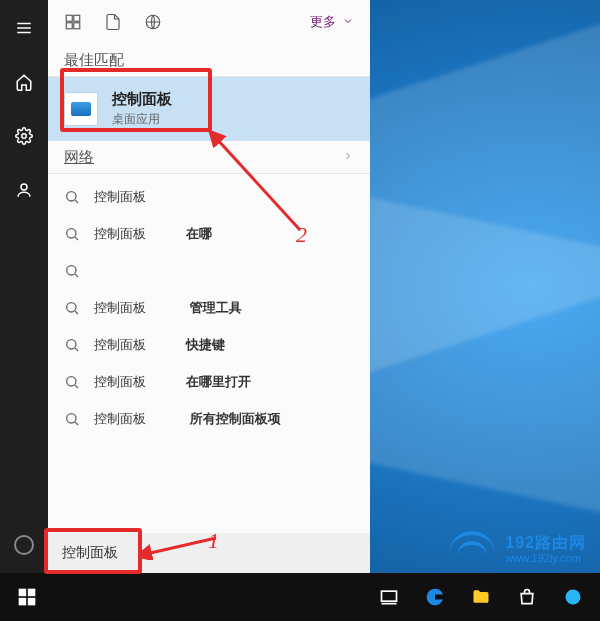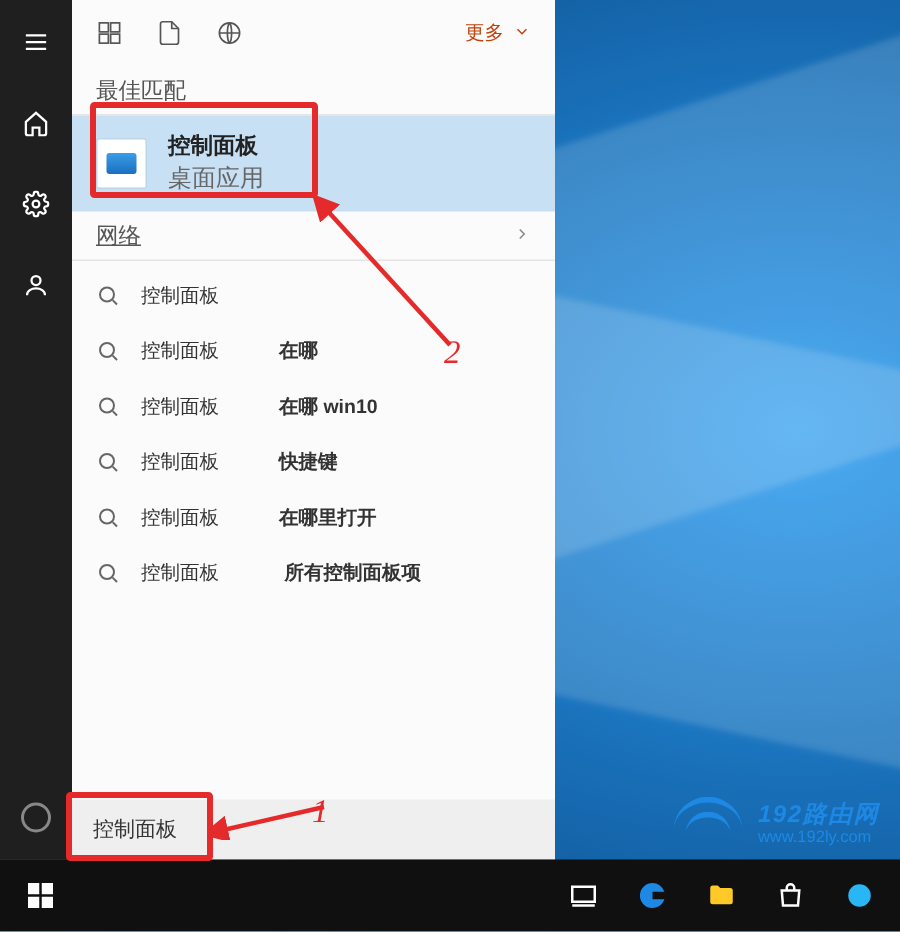--- a/index.html
+++ b/index.html
@@ -52,21 +52,21 @@
       display: flex;
       align-items: center;
       padding: 0 16px;
       gap: 22px;
       color: #555;
     }
     .top-bar .icn { width: 18px; height: 18px; cursor: pointer; display:flex; align-items:center; justify-content:center;}
     .top-bar .more {
       margin-left: auto;
       display: flex; align-items: center; gap: 6px;
-      font-size: 13px; color: #c2410c; cursor: pointer;
+      font-size: 13px; color: #701a75; cursor: pointer;
     }
 
     .section-header {
       height: 32px;
       display: flex; align-items: center;
       padding: 0 16px;
       font-size: 15px;
       color: #555;
       cursor: default;
     }
@@ -89,21 +89,21 @@
       border: 1px solid #bcd6ec;
       display: flex; align-items: center; justify-content: center;
       border-radius: 2px;
     }
     .best-match .app-icon .inner {
       width: 20px; height: 14px;
       background: linear-gradient(#3b9de8,#1a6fbf);
       border-radius: 2px;
     }
     .best-match .labels .title { font-size: 15px; color: #222; font-weight: 600; }
-    .best-match .labels .sub { font-size: 16px; color: #666; margin-top: 2px;}
+    .best-match .labels .sub { font-size: 12px; color: #666; margin-top: 2px;}
 
     .result-list { padding: 4px 0 8px 0; }
     .result-item {
       display: flex; align-items: center;
       height: 37px;
       padding: 0 16px;
       gap: 14px;
       font-size: 13px;
       color: #333;
       cursor: pointer;
@@ -144,21 +144,21 @@
       display: flex; align-items: center; gap: 10px;
       color: #fff;
     }
     .brand .wifi {
       width: 46px; height: 34px; position: relative;
     }
     .brand .wifi .arc { position:absolute; border:4px solid #1e88e5; border-bottom:none; border-left:none; border-right:none; border-radius: 50% 50% 0 0 / 100% 100% 0 0;}
     .brand .wifi .a1 { width: 46px; height: 23px; left:0; top:0; }
     .brand .wifi .a2 { width: 30px; height: 15px; left:8px; top:10px; }
     .brand .wifi .dot { position:absolute; width:20px; height:20px; background:#f57c00; border-radius:50%; left:13px; top:18px; color:#fff; font-size:9px; display:flex; align-items:center; justify-content:center; font-weight:bold;margin-top:44px;}
-    .brand .text .l1 { font-size: 16px; color:#1e88e5; font-weight:800; letter-spacing:1px;font-style:italic;}
+    .brand .text .l1 { font-size: 16px; color:#1e88e5; font-weight:800; letter-spacing:1px;}
     .brand .text .l2 { font-size: 11px; color:#1e88e5; margin-top:-2px;}
 
     .taskbar {
       position: absolute;
       left: 0; bottom: 0;
       width: 100%; height: 48px;
       background: #101010;
       display: flex; align-items: center;
       padding: 0 4px;
     }
@@ -305,21 +305,29 @@
         </span>
         <span class="txt">控制面板<b>在哪</b></span>
       </div>
       <div class="result-item">
         <span class="sicn">
           <svg viewBox="0 0 24 24" width="16" height="16" fill="none" stroke="currentColor" stroke-width="2">
             <circle cx="11" cy="11" r="7"></circle>
             <line x1="21" y1="21" x2="16.65" y2="16.65"></line>
           </svg>
         </span>
-        <span class="txt">控制面板<b>在哪 win10</b></span>
+      </div>
+      <div class="result-item">
+        <span class="sicn">
+          <svg viewBox="0 0 24 24" width="16" height="16" fill="none" stroke="currentColor" stroke-width="2">
+            <circle cx="11" cy="11" r="7"></circle>
+            <line x1="21" y1="21" x2="16.65" y2="16.65"></line>
+          </svg>
+        </span>
+        <span class="txt">控制面板 <b>管理工具</b></span>
       </div>
       <div class="result-item">
         <span class="sicn">
           <svg viewBox="0 0 24 24" width="16" height="16" fill="none" stroke="currentColor" stroke-width="2">
             <circle cx="11" cy="11" r="7"></circle>
             <line x1="21" y1="21" x2="16.65" y2="16.65"></line>
           </svg>
         </span>
         <span class="txt">控制面板<b>快捷键</b></span>
       </div>

